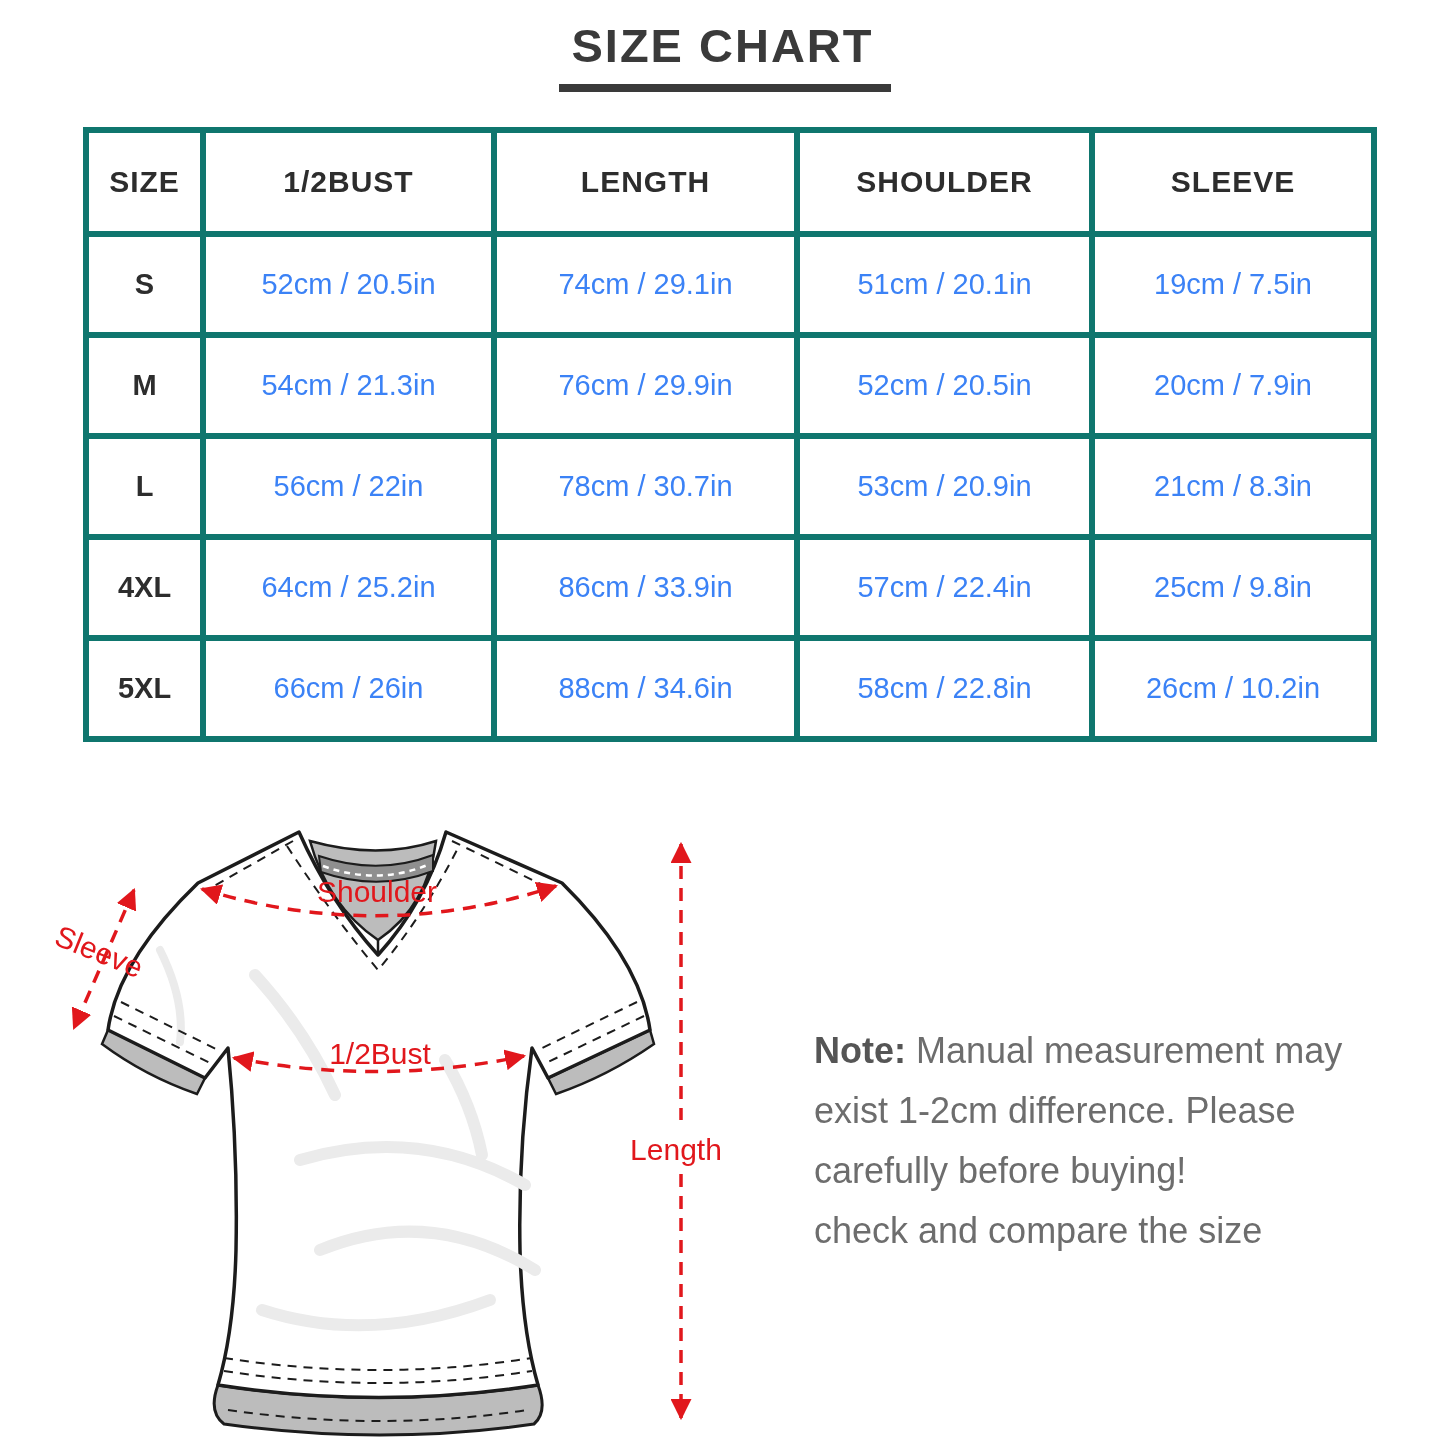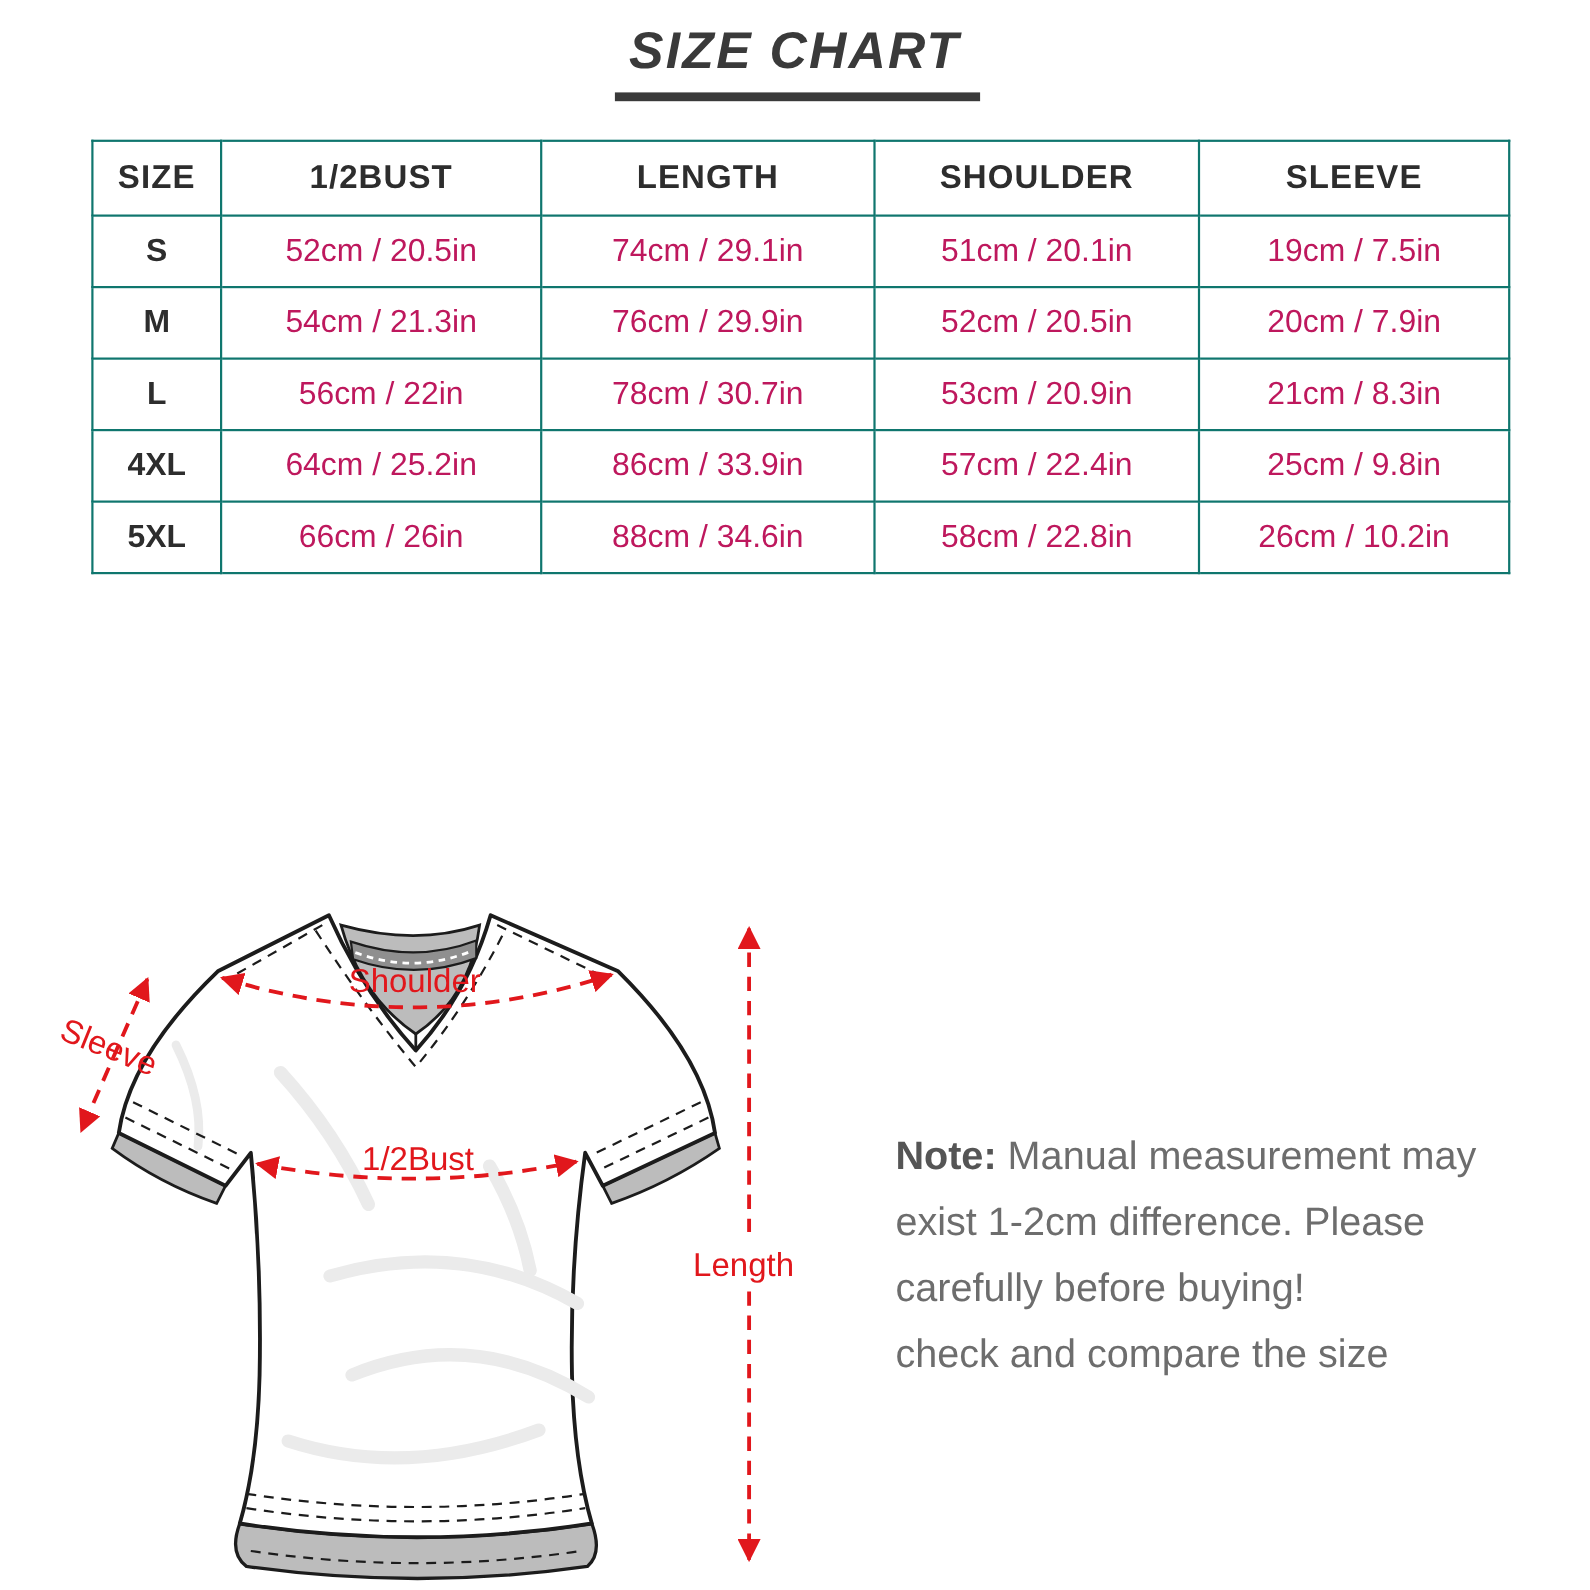--- a/index.html
+++ b/index.html
@@ -3,37 +3,37 @@
 <meta charset="utf-8">
 <style>
   html,body{margin:0;padding:0;background:#ffffff;}
   .page{
     position:relative;width:1445px;height:1445px;background:#ffffff;
     font-family:"Liberation Sans", sans-serif;overflow:hidden;
   }
   
   .title{
     position:absolute;top:18px;left:0;width:100%;text-align:center;
-    font-size:47px;font-weight:bold;letter-spacing:2px;color:#3a3a3a;margin:0;font-style:italic;
+    font-size:47px;font-weight:bold;letter-spacing:2px;color:#3a3a3a;margin:0;
   }
   .title-underline{
     position:absolute;left:559px;top:84px;width:332px;height:8px;background:#3a3a3a;
   }
   
   .size-table{
     position:absolute;left:83px;top:127px;width:1288px;
     border-collapse:collapse;table-layout:fixed;
   }
   .size-table th,.size-table td{
-    border:2px solid #0f766e;text-align:center;vertical-align:middle;padding:0;
+    border:6px solid #0f766e;text-align:center;vertical-align:middle;padding:16px;
   }
   .size-table th{height:66px;font-size:30px;font-weight:bold;color:#2d2d2d;letter-spacing:1px;}
   .size-table td{height:63px;}
   .cell-size{font-size:29px;font-weight:bold;color:#2d2d2d;}
-  .cell-val{font-size:29px;color:#be185d;}
+  .cell-val{font-size:29px;color:#3b82f6;}
   
   .note{
     position:absolute;left:814px;top:1021px;width:580px;
     font-size:36px;line-height:60px;color:#6d6d6d;
   }
   .note-label{font-weight:bold;color:#555555;}
   
   .diagram-svg{position:absolute;left:0;top:795px;width:760px;height:650px;}
   .red-label{fill:#e1171c;font-family:"Liberation Sans",sans-serif;font-size:30px;}
 </style>

